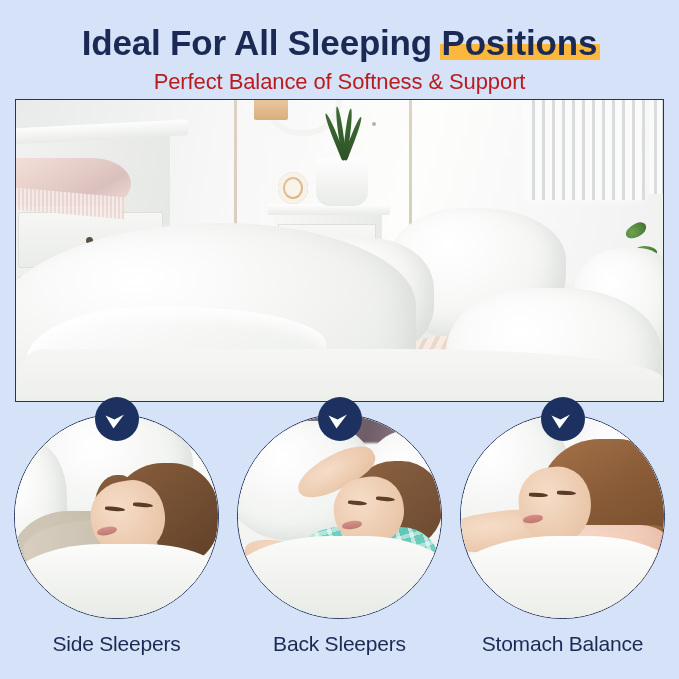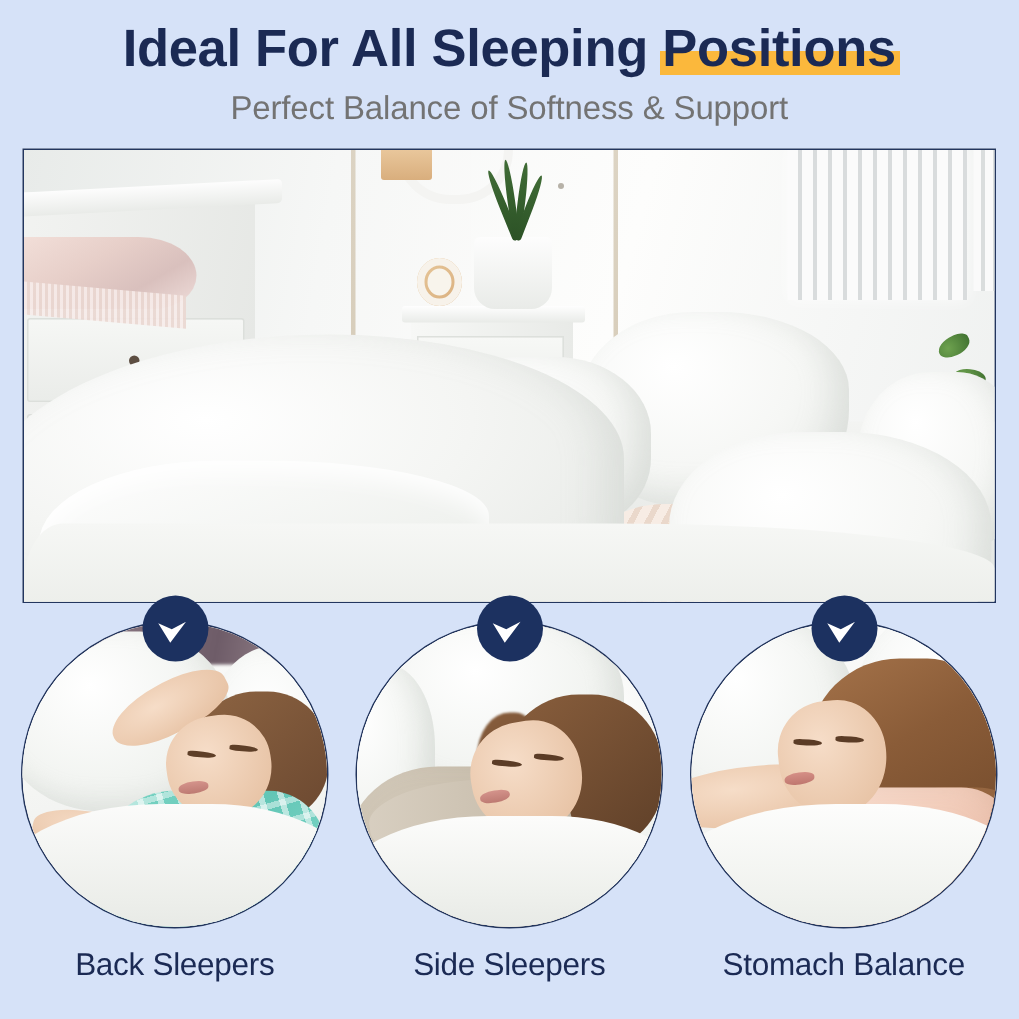--- a/index.html
+++ b/index.html
@@ -11,21 +11,21 @@
   }
 
   body {
     background: #d6e2f8;
     font-family: "Liberation Sans", sans-serif;
     position: relative;
   }
 
   
   .header {
-    padding-top: 13px;
+    padding-top: 23px;
     text-align: center;
   }
 
   .headline {
     font-size: 35px;
     font-weight: 700;
     color: #1b2a54;
     letter-spacing: -0.2px;
     line-height: 1.12;
     white-space: nowrap;
@@ -43,21 +43,21 @@
     right: -3px;
     bottom: 2px;
     height: 16px;
     background: #fbb83c;
     z-index: -1;
   }
 
   .subheadline {
     font-size: 22px;
     font-weight: 400;
-    color: #737373;
+    color: #b91c1c;
     margin-top: 7px;
     letter-spacing: -0.1px;
   }
 
   
   .hero {
     position: absolute;
     left: 15px;
     top: 99px;
     width: 649px;
@@ -603,20 +603,47 @@
     <div class="pj-collar"></div>
 
     <div class="pillow pillow-front"></div>
     <div class="duvet"></div>
     <div class="duvet-fold"></div>
     <div class="sheet-bottom"></div>
   </div>
 </div>
 
 <div class="cards">
+
+  <div class="card">
+    <div class="circle-wrap">
+      <div class="circle">
+        <div class="c-bed"></div>
+        <div class="c2-headboard"></div>
+        <div class="c-pillow c2-pillow-r"></div>
+        <div class="c-pillow c2-pillow-back"></div>
+        <div class="c-pillow c2-pillow-l"></div>
+        <div class="c2-hair"></div>
+        <div class="c2-hair-wisp"></div>
+        <div class="c2-sweater"></div>
+        <div class="c2-arm"></div>
+        <div class="c2-face skin"></div>
+        <div class="c2-eye" style="left:90px;top:92px;transform:rotate(6deg);"></div>
+        <div class="c2-eye" style="left:118px;top:88px;transform:rotate(6deg);"></div>
+        <div class="c2-lip"></div>
+        <div class="c2-blanket"></div>
+      </div>
+      <div class="badge">
+        <svg width="26" height="24" viewBox="0 0 26 24">
+          <path d="M1.5 8.5 L9.5 21.5 L24.5 1.5 L20 7.5 L10.5 12.5 Z" fill="#ffffff"></path>
+        </svg>
+      </div>
+    </div>
+    <div class="caption">Side Sleepers</div>
+  </div>
 
   <div class="card">
     <div class="circle-wrap">
       <div class="circle">
         <div class="c-bed"></div>
         <div class="c1-top-dark"></div>
         <div class="c-pillow c1-pillow-r"></div>
         <div class="c-pillow c1-head-pillow"></div>
         <div class="c1-hair"></div>
         <div class="c1-arm skin"></div>
@@ -635,47 +662,20 @@
         </svg>
       </div>
     </div>
     <div class="caption">Back Sleepers</div>
   </div>
 
   <div class="card">
     <div class="circle-wrap">
       <div class="circle">
         <div class="c-bed"></div>
-        <div class="c2-headboard"></div>
-        <div class="c-pillow c2-pillow-r"></div>
-        <div class="c-pillow c2-pillow-back"></div>
-        <div class="c-pillow c2-pillow-l"></div>
-        <div class="c2-hair"></div>
-        <div class="c2-hair-wisp"></div>
-        <div class="c2-sweater"></div>
-        <div class="c2-arm"></div>
-        <div class="c2-face skin"></div>
-        <div class="c2-eye" style="left:90px;top:92px;transform:rotate(6deg);"></div>
-        <div class="c2-eye" style="left:118px;top:88px;transform:rotate(6deg);"></div>
-        <div class="c2-lip"></div>
-        <div class="c2-blanket"></div>
-      </div>
-      <div class="badge">
-        <svg width="26" height="24" viewBox="0 0 26 24">
-          <path d="M1.5 8.5 L9.5 21.5 L24.5 1.5 L20 7.5 L10.5 12.5 Z" fill="#ffffff"></path>
-        </svg>
-      </div>
-    </div>
-    <div class="caption">Side Sleepers</div>
-  </div>
-
-  <div class="card">
-    <div class="circle-wrap">
-      <div class="circle">
-        <div class="c-bed"></div>
         <div class="c-pillow c3-pillow-r"></div>
         <div class="c-pillow c3-pillow-l"></div>
         <div class="c3-hair"></div>
         <div class="c3-hair-long"></div>
         <div class="c3-silk"></div>
         <div class="c3-strap"></div>
         <div class="c3-arm skin"></div>
         <div class="c3-face skin"></div>
         <div class="c3-eye" style="left:68px;top:78px;transform:rotate(4deg);"></div>
         <div class="c3-eye" style="left:96px;top:76px;transform:rotate(4deg);"></div>

